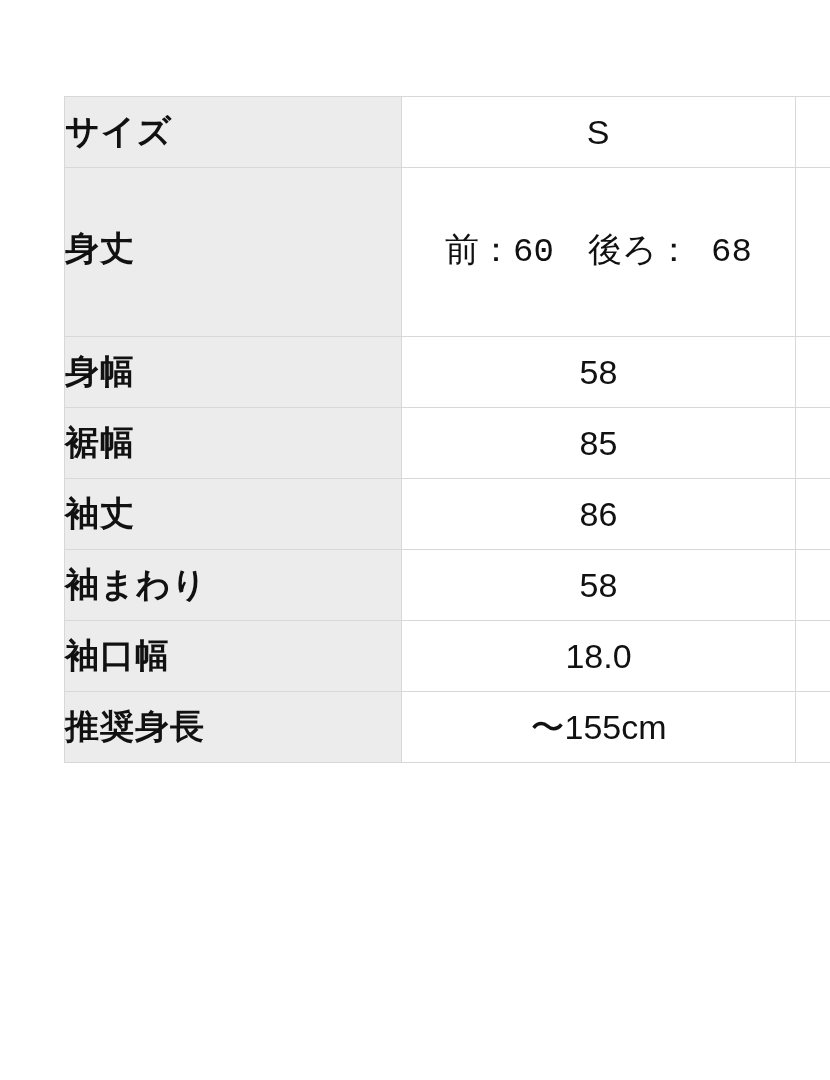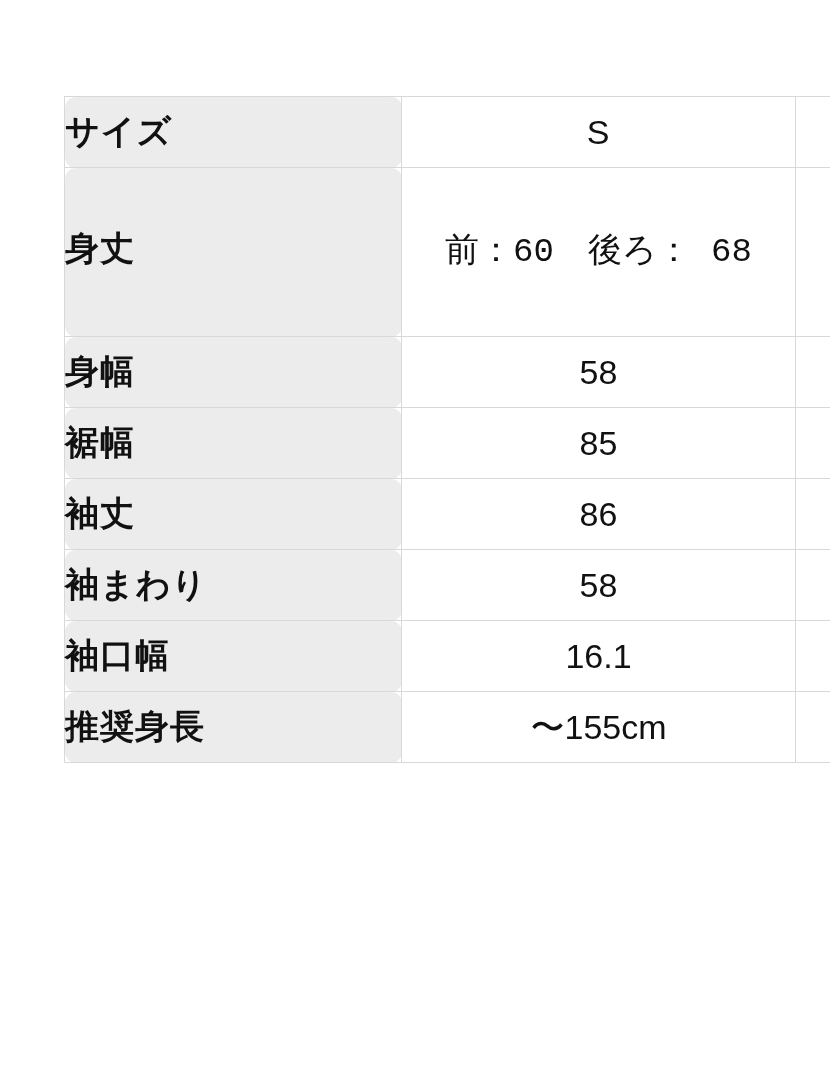--- a/index.html
+++ b/index.html
@@ -41,21 +41,20 @@
     vertical-align: middle;
   }
   td.label-cell {
     background: #ececec;
     font-weight: bold;
     font-size: 34px;
     color: #111111;
     padding: 18px 0 18px 22px;
     letter-spacing: 1px;
     line-height: 1.35;
-    border-radius: 11px;
   }
   td.value-cell {
     background: #ffffff;
     font-size: 34px;
     color: #111111;
     text-align: center;
     padding: 18px 14px;
     line-height: 1.55;
   }
   td.value-cell.two-line {
@@ -107,21 +106,21 @@
           <td class="value-cell">86</td>
           <td class="cut-cell"></td>
         </tr>
         <tr class="row-height-1">
           <td class="label-cell">袖まわり</td>
           <td class="value-cell">58</td>
           <td class="cut-cell"></td>
         </tr>
         <tr class="row-height-1">
           <td class="label-cell">袖口幅</td>
-          <td class="value-cell">16.1</td>
+          <td class="value-cell">18.0</td>
           <td class="cut-cell"></td>
         </tr>
         <tr class="row-height-1">
           <td class="label-cell">推奨身長</td>
           <td class="value-cell">〜155cm</td>
           <td class="cut-cell"></td>
         </tr>
       </tbody>
     </table>
   </div>

